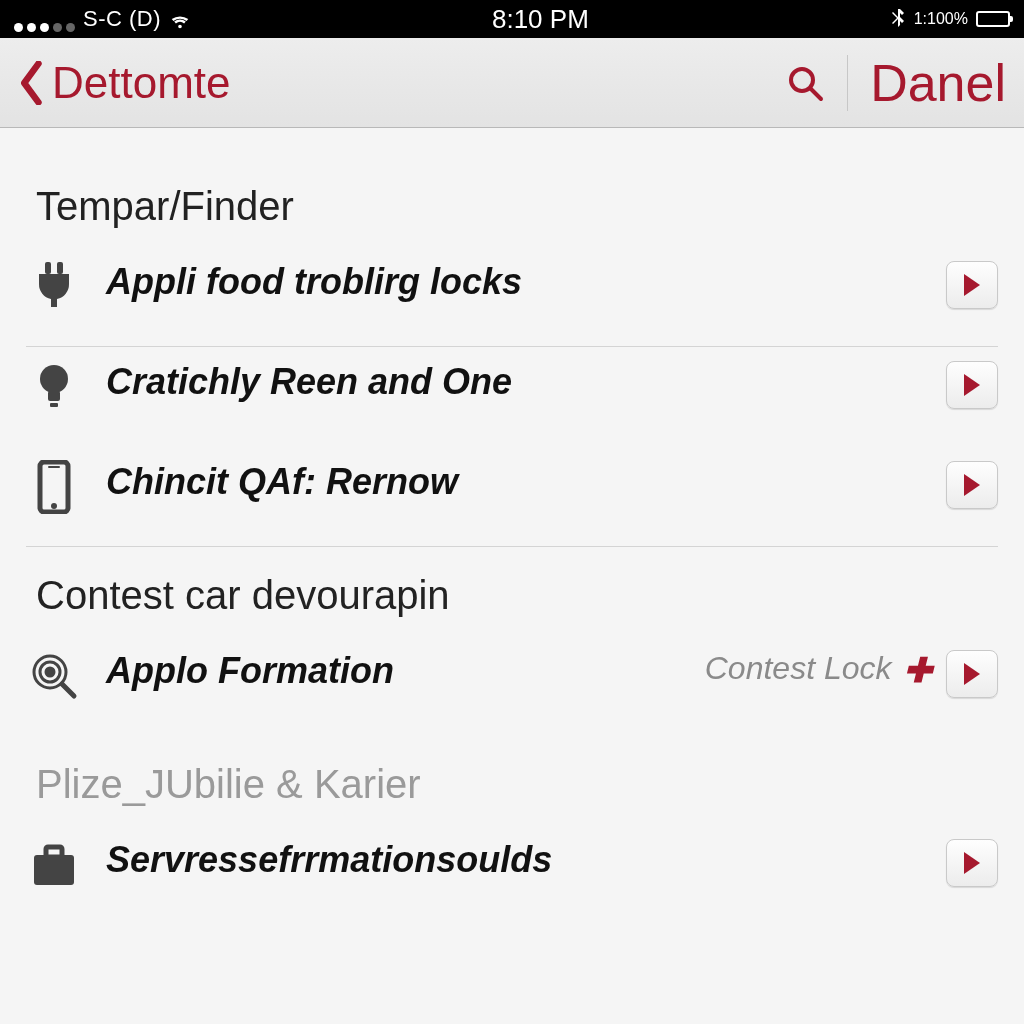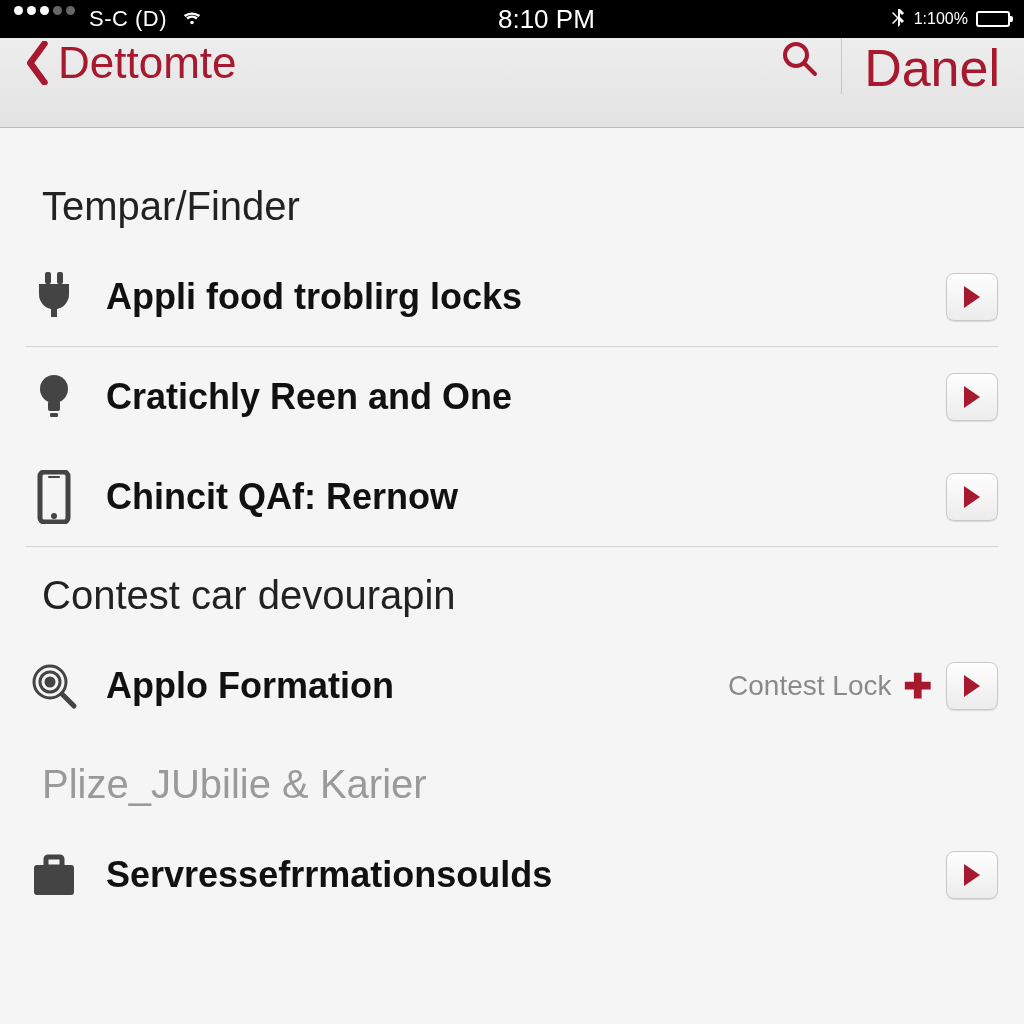--- a/index.html
+++ b/index.html
@@ -10,68 +10,68 @@
     background: #000;
     color: #fff;
     height: 38px;
     display: flex;
     align-items: center;
     justify-content: space-between;
     padding: 0 14px;
     font-size: 22px;
     font-weight: 400;
   }
-  .status-left { display: flex; align-items: flex-start; gap: 14px; }
+  .status-left { display: flex; align-items: flex-end; gap: 8px; }
   .dots { display: flex; gap: 4px; }
   .dot { width: 9px; height: 9px; border-radius: 50%; background: #fff; }
   .dot.dim { background: #666; }
   .carrier { font-size: 22px; letter-spacing: 0.5px; }
   .wifi-icon { width: 22px; height: 22px; }
   .status-center { font-weight: 400; font-size: 26px; }
   .status-right { display: flex; align-items: center; gap: 8px; font-size: 16px; }
   .battery-box { width: 34px; height: 16px; border: 2px solid #fff; border-radius: 3px; position: relative; }
   .battery-box::after { content:""; position:absolute; right:-5px; top:3px; width:3px; height:6px; background:#fff; border-radius:0 2px 2px 0;}
   .battery-fill { background:#fff; height:100%; width:100%; }
 
   
   .nav-bar {
     height: 90px;
     background: linear-gradient(#ededed, #e3e3e3);
     border-bottom: 1px solid #b8b8b8;
     display: flex;
-    align-items: flex-start;
-    padding: 0 24px;
+    align-items: center;
+    padding: 0 18px;
   }
   .back-chevron { width: 28px; height: 44px; margin-right: 6px; }
   .nav-title { color: #a6192e; font-size: 44px; font-weight: 500; flex: 0 0 auto; }
   .nav-spacer { flex: 1; }
   .nav-search { width: 40px; height: 40px; margin-right: 22px; }
   .nav-divider { width: 1px; height: 56px; background: #c7c7c7; margin-right: 22px; }
   .nav-user { color: #a6192e; font-size: 52px; font-weight: 500; }
 
   
   .content { padding: 30px 26px 0 26px; }
   .section-header {
     font-size: 40px;
     color: #222;
     font-weight: 400;
-    margin: 26px 0 18px 16px;
+    margin: 26px 0 18px 10px;
   }
   .section-header.dim { color: #9a9a9a; }
 
   .row {
     display: flex;
-    align-items: center;
     min-height: 100px;
     padding: 14px 0;
+    font-style: italic;
   }
   .row.div { border-bottom: 1px solid #d4d4d4; }
   .row-icon { width: 52px; height: 52px; flex: 0 0 56px; display:flex; align-items:center; justify-content:center; color:#444; }
   .row-label { font-size: 36px; font-weight: 600; color: #111; margin-left: 24px; flex: 1; }
-  .row-meta { font-size: 28px; color: #8a8a8a; margin-right: 12px; }
+  .row-meta { font-size: 32px; color: #8a8a8a; margin-right: 12px; }
   .plus { color: #a6192e; font-size: 34px; font-weight: 700; margin-right: 14px; }
   .play-btn {
     width: 52px; height: 48px;
     background: linear-gradient(#fefefe,#ececec);
     border: 1px solid #c9c9c9;
     border-radius: 8px;
     display:flex; align-items:center; justify-content:center;
     box-shadow: 0 1px 1px rgba(0,0,0,0.12);
   }
   .play-tri { width:0; height:0; border-left: 16px solid #a6192e; border-top: 11px solid transparent; border-bottom: 11px solid transparent; }

